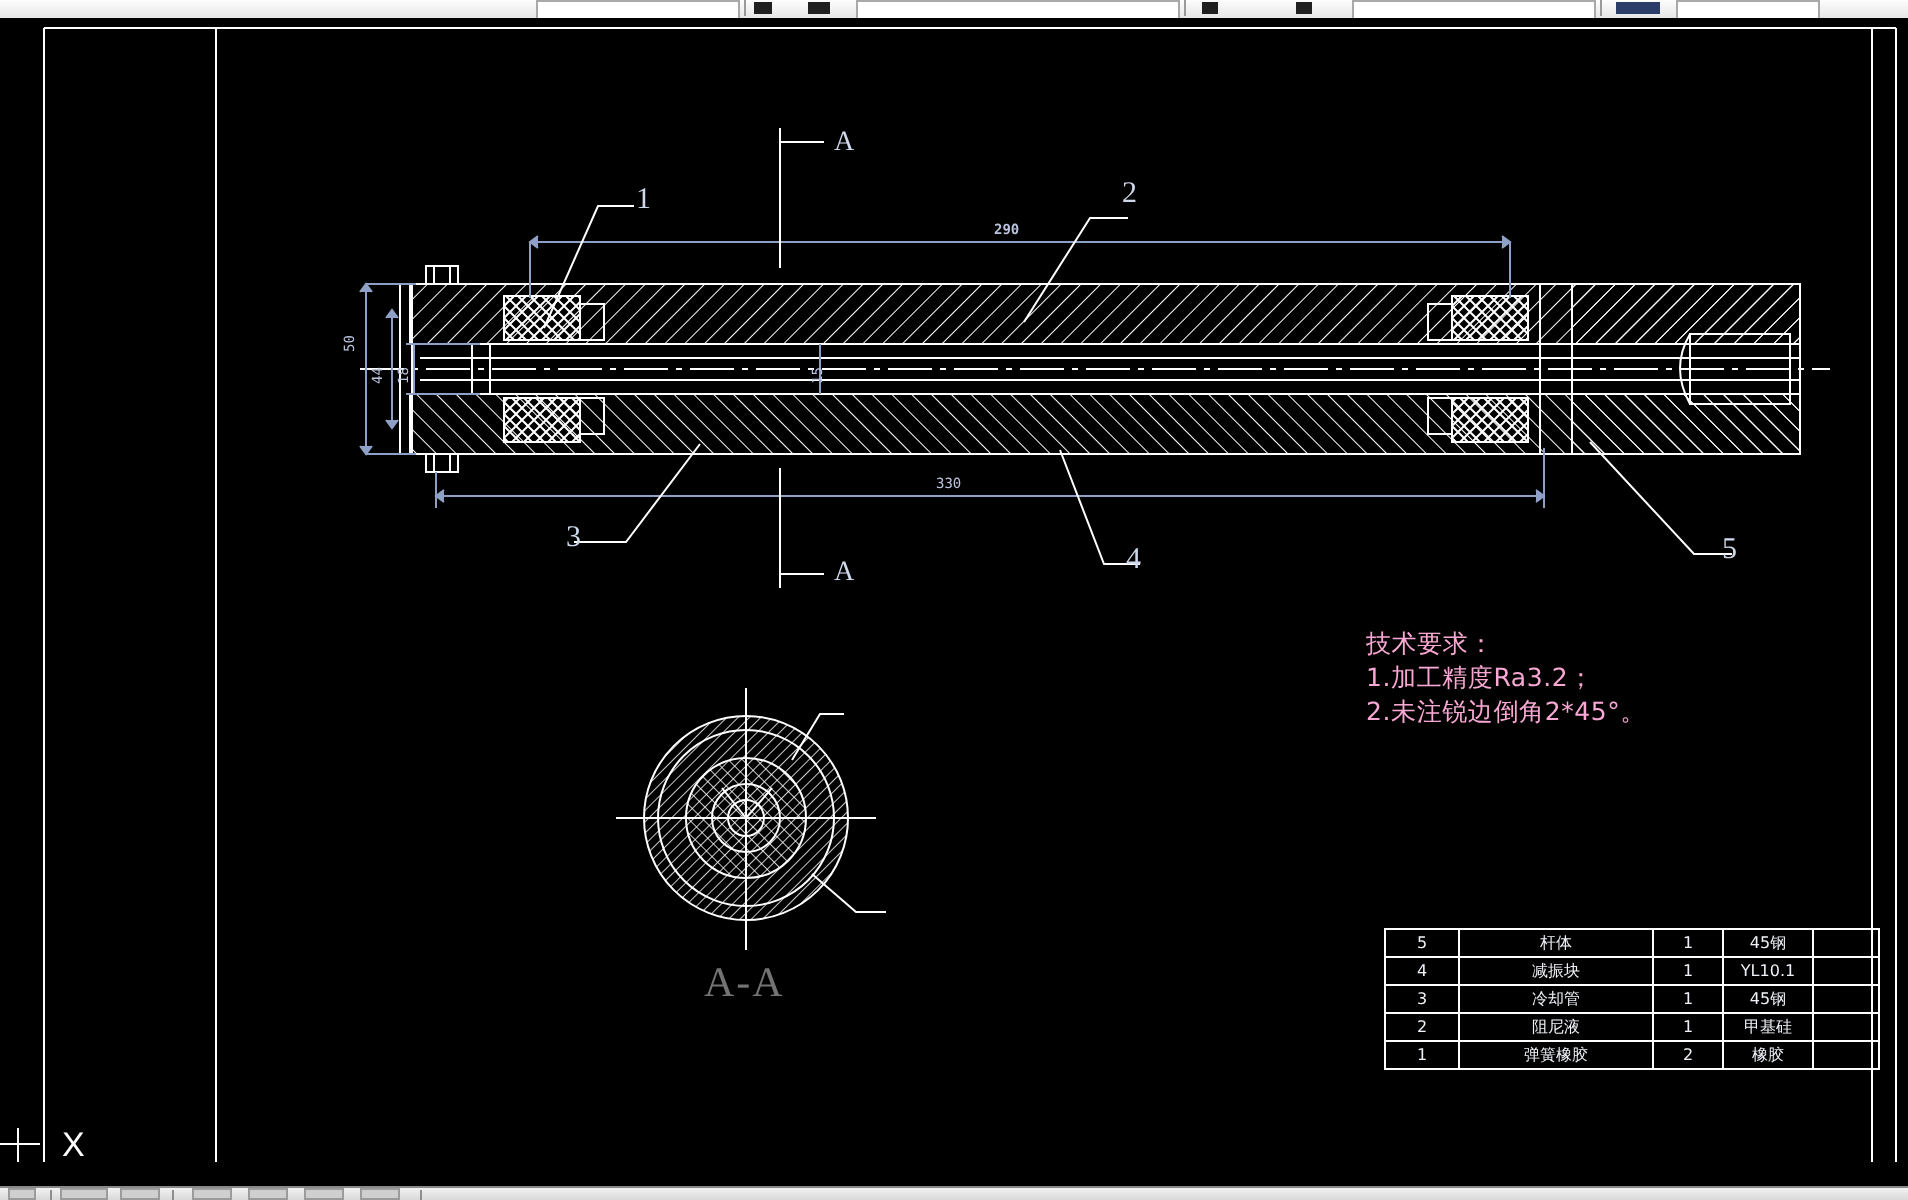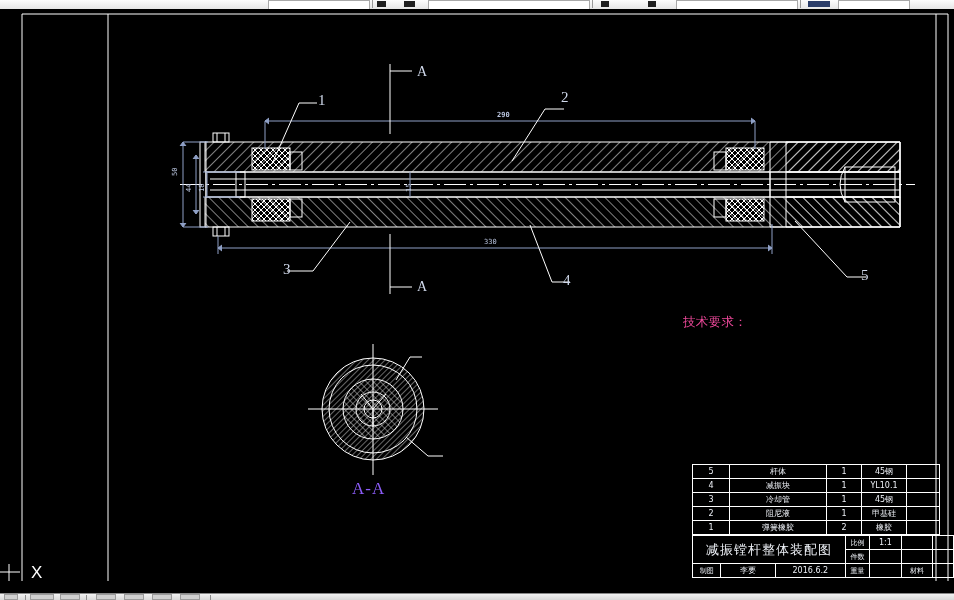--- a/index.html
+++ b/index.html
@@ -25,23 +25,23 @@
   
   .canvas{position:absolute;left:0;top:9px;width:954px;height:585px;background:#000;
           overflow:hidden;}
   svg.draw{position:absolute;left:0;top:0;width:954px;height:585px;display:block;}
   .dim{position:absolute;color:#b9c4de;white-space:nowrap;font-size:7px;line-height:1;
        font-family:"DejaVu Sans Mono",monospace;}
   .callout{position:absolute;color:#cfd8ea;font-size:15px;line-height:1;
            font-family:"Liberation Serif",serif;}
   .secletter{position:absolute;color:#cfd8ea;font-size:14px;line-height:1;
              font-family:"Liberation Serif",serif;}
-  .techreq{position:absolute;color:#ec4899;font-size:12.5px;line-height:17px;
+  .techreq{position:absolute;color:#f9a8d4;font-size:12.5px;line-height:17px;
            font-family:"DejaVu Sans",sans-serif;letter-spacing:.3px;}
-  .aa{position:absolute;color:#8b5cf6;font-size:17px;letter-spacing:1px;
+  .aa{position:absolute;color:#737373;font-size:21px;letter-spacing:1px;
       font-family:"Liberation Serif",serif;}
 
   
   .tblock{position:absolute;color:#fff;}
   .tb-tbl{border-collapse:collapse;table-layout:fixed;}
   .tb-tbl td{border:1px solid #ffffff;color:#eef1f7;text-align:center;
              font-size:8px;padding:0;height:13px;
              font-family:"DejaVu Sans",sans-serif;white-space:nowrap;overflow:hidden;}
   .tb-title{font-size:13px !important;letter-spacing:1px;}
   .tb-small{font-size:7px !important;}
@@ -232,35 +232,37 @@
         <line x1="9" y1="555" x2="9" y2="572"></line>
       </g>
     </svg>
 
     <div class="dim" style="left:172px;top:167px;transform:rotate(-90deg);transform-origin:left top;">50</div>
     <div class="dim" style="left:186px;top:183px;transform:rotate(-90deg);transform-origin:left top;">44</div>
     <div class="dim" style="left:199px;top:183px;transform:rotate(-90deg);transform-origin:left top;">18</div>
     <div class="dim" style="left:406px;top:183px;transform:rotate(-90deg);transform-origin:left top;">15</div>
 
     <div class="dim" style="left:497px;top:103px;font-weight:bold;">290</div>
-    <div class="dim" style="left:484px;top:230px;text-align:right;">330</div>
+    <div class="dim" style="left:468px;top:230px;text-align:right;">330</div>
 
     <div class="callout" style="left:318px;top:84px;">1</div>
     <div class="callout" style="left:561px;top:81px;">2</div>
     <div class="callout" style="left:283px;top:253px;">3</div>
     <div class="callout" style="left:563px;top:264px;">4</div>
     <div class="callout" style="left:861px;top:259px;">5</div>
 
     <div class="secletter" style="left:417px;top:56px;">A</div>
     <div class="secletter" style="left:417px;top:271px;">A</div>
 
     <div class="aa" style="left:352px;top:470px;">A-A</div>
 
     <div class="techreq" style="left:683px;top:304px;">
       <div>技术要求：</div>
+      <div>1.加工精度Ra3.2；</div>
+      <div>2.未注锐边倒角2*45°。</div>
     </div>
 
     <div class="tblock" style="left:692px;top:455px;">
       <table class="tb-tbl">
         <tbody>
             <tr>
           <td style="width:36px">5</td>
           <td style="width:96px">杆体</td>
           <td style="width:34px">1</td>
           <td style="width:44px">45钢</td>
@@ -290,46 +292,20 @@
         <tr>
           <td>1</td>
           <td>弹簧橡胶</td>
           <td>2</td>
           <td>橡胶</td>
           <td></td>
         </tr>
       </tbody>
         </table>
 
-      <table class="tb-tbl">
-        <tbody>
-            <tr>
-          <td rowspan="2" colspan="3" class="tb-title" style="width:166px;height:26px;">减振镗杆整体装配图</td>
-          <td style="width:28px" class="tb-small">比例</td>
-          <td style="width:42px" class="tb-num">1:1</td>
-          <td style="width:40px"></td>
-          <td style="width:32px"></td>
-        </tr>
-        <tr>
-          <td class="tb-small">件数</td>
-          <td></td>
-          <td></td>
-          <td></td>
-        </tr>
-        <tr>
-          <td class="tb-small" style="width:30px">制图</td>
-          <td style="width:60px">李要</td>
-          <td class="tb-num" style="width:76px">2016.6.2</td>
-          <td class="tb-small">重量</td>
-          <td></td>
-          <td class="tb-small">材料</td>
-          <td></td>
-        </tr>
-      </tbody>
-        </table>
     </div>
 
     <div class="cursorX" style="left:31px;top:554px;">X</div>
 
   </div>
 
   <div class="statusbar">
     <div class="sb-tick" style="left:25px;"></div>
     <div class="sb-tick" style="left:86px;"></div>
     <div class="sb-box" style="left:4px;width:12px;"></div>

